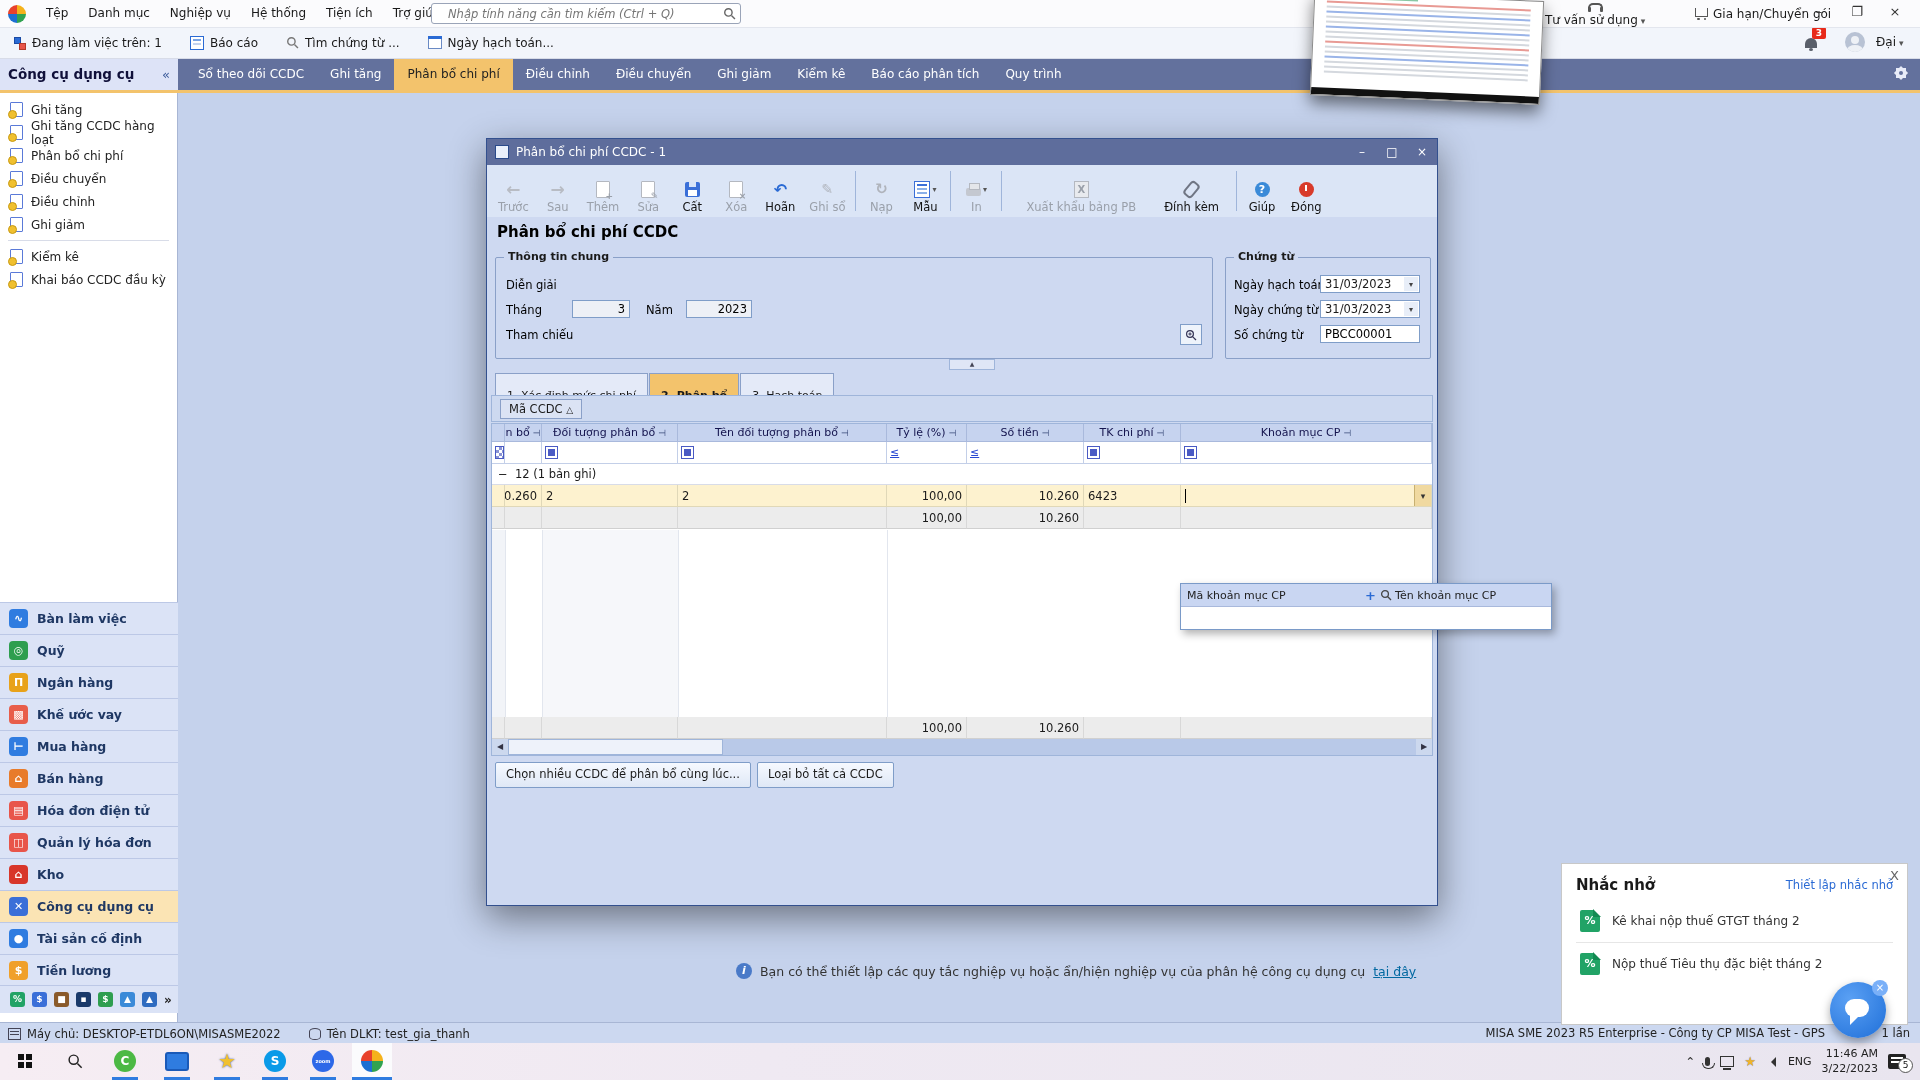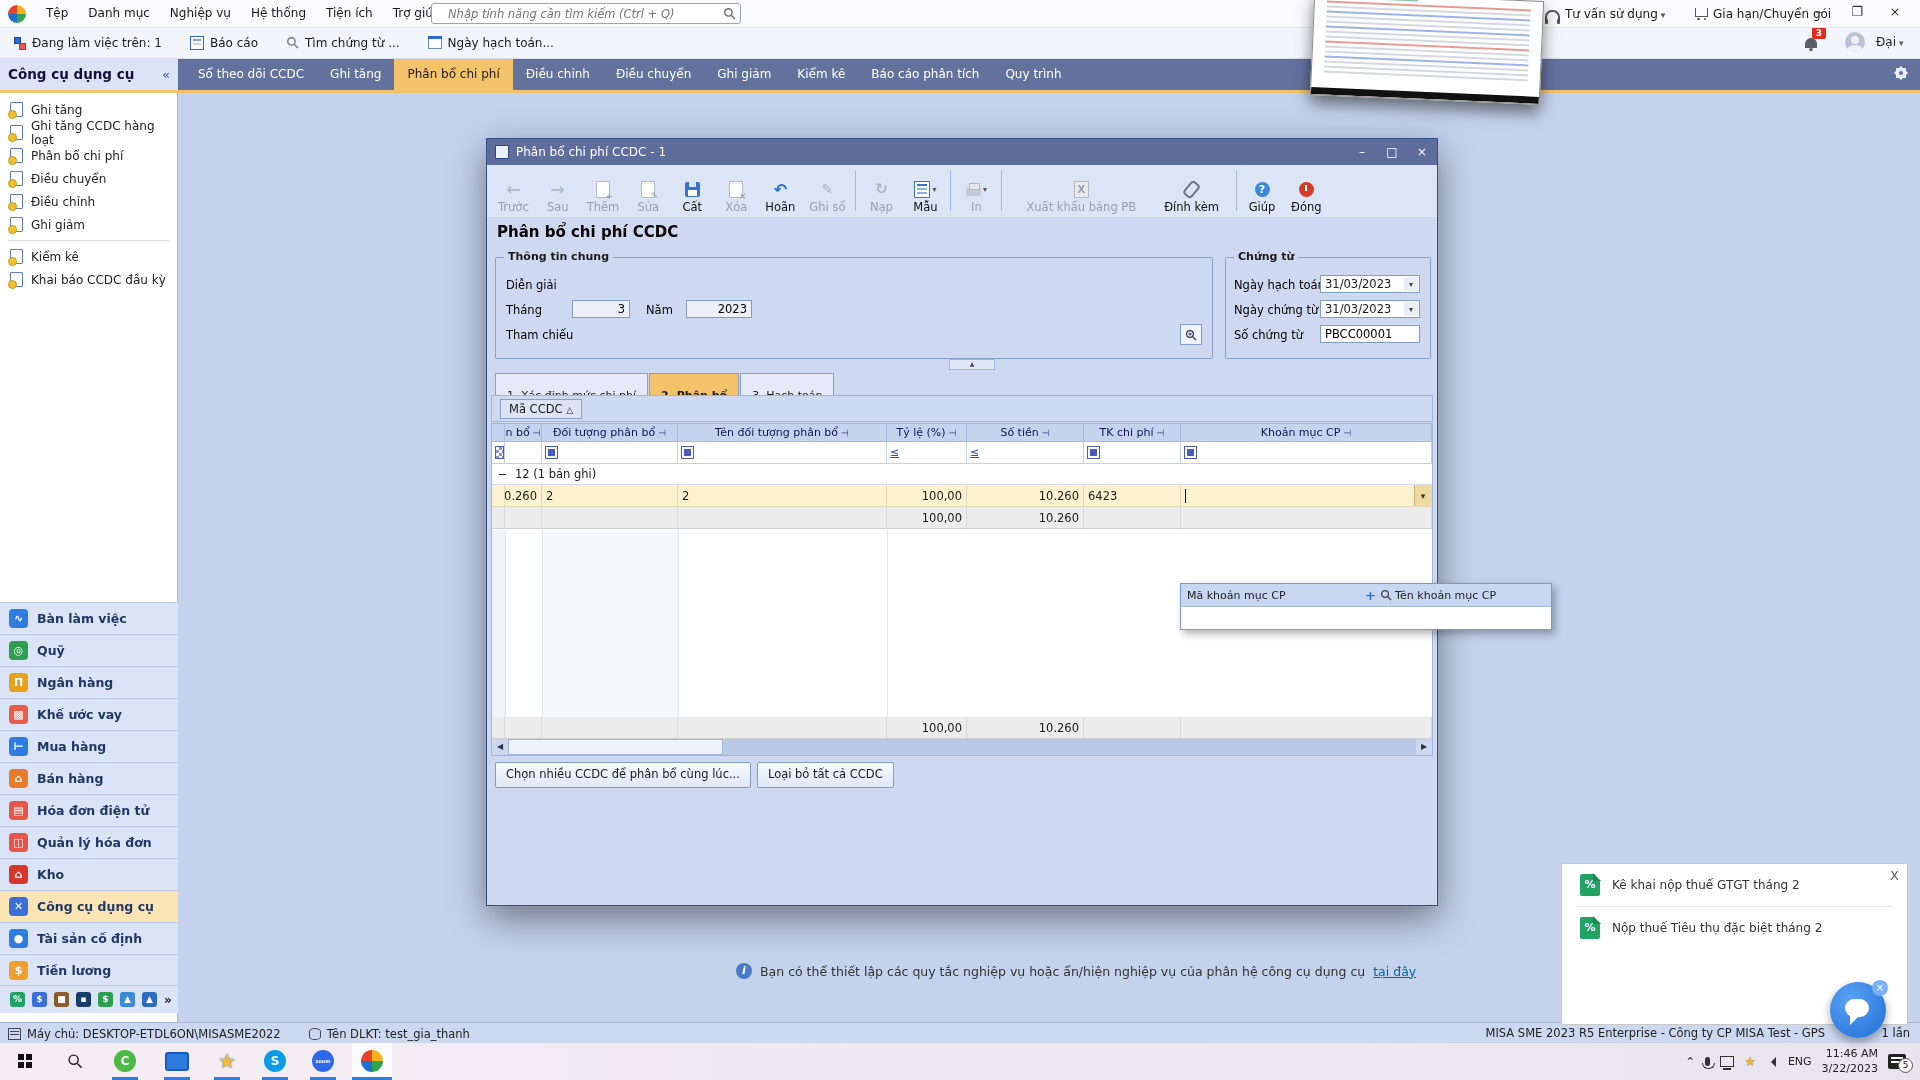--- a/index.html
+++ b/index.html
@@ -5,21 +5,21 @@
   html,body{margin:0;padding:0;}
   body{font-family:"DejaVu Sans","Liberation Sans",sans-serif;font-size:12px;color:#1a1a1a;}
   .screen{position:relative;width:1920px;height:1080px;overflow:hidden;background:#c5d2ec;}
   
   .menubar{position:absolute;left:0;top:0;width:1920px;height:27px;background:#fbfbfd;border-bottom:1px solid #e3e6ee;display:flex;align-items:center;z-index:5;}
   .logo{width:18px;height:18px;border-radius:50%;margin:0 10px 0 8px;background:conic-gradient(#f5b21b 0 25%,#31a350 25% 50%,#1d6fd2 50% 75%,#e8412c 75% 100%);}
   .menu-item{padding:0 10px;height:27px;line-height:27px;cursor:default;}
   .new-badge{background:#e83a3a;color:#fff;font-size:9px;border-radius:8px;padding:1px 6px;margin-left:-4px;margin-top:-10px;}
   .searchbox{position:absolute;left:431px;top:3px;width:296px;height:19px;border:1px solid #9aa4b8;border-radius:3px;background:#fff;display:flex;align-items:center;padding-left:12px;}
   .searchbox input{border:none;outline:none;flex:1;font-style:italic;color:#8a8f99;font-size:11.5px;padding:0 4px;background:transparent;font-family:inherit;}
-  .consult{position:absolute;left:1545px;top:0;height:27px;display:flex;align-items:center;gap:5px;}
+  .consult{position:absolute;left:1545px;top:0;height:27px;display:flex;align-items:center;gap:5px;flex-direction:column;}
   .renew{position:absolute;left:1695px;top:0;height:27px;display:flex;align-items:center;gap:5px;}
   .headset{width:11px;height:8px;border:2px solid #555;border-bottom:none;border-radius:7px 7px 0 0;position:relative;margin-top:3px;}
   .headset::before,.headset::after{content:"";position:absolute;bottom:-4px;width:3px;height:5px;background:#555;border-radius:1px;}
   .headset::before{left:-2px;} .headset::after{right:-2px;}
   .cart-ic{width:11px;height:8px;border:1.5px solid #555;border-top:none;position:relative;margin-top:-2px;}
   .cart-ic::before{content:"";position:absolute;left:1px;bottom:-4px;width:2.5px;height:2.5px;border-radius:50%;background:#555;}
   .cart-ic::after{content:"";position:absolute;right:1px;bottom:-4px;width:2.5px;height:2.5px;border-radius:50%;background:#555;}
   .win-controls{position:absolute;right:6px;top:0;display:flex;}
   .wc{width:38px;height:26px;text-align:center;line-height:24px;font-size:13px;color:#333;}
   .caret::after{content:"▾";font-size:9px;color:#555;margin-left:3px;}
@@ -692,20 +692,24 @@
       <div class="dlg-btns">
         <span class="dbtn">Chọn nhiều CCDC để phân bổ cùng lúc...</span>
         <span class="dbtn">Loại bỏ tất cả CCDC</span>
       </div>
 
     </div>
   </div>
 
   <div class="reminder">
     <span class="rem-x">X</span>
+    <div class="rem-head">
+      <span class="rem-title">Nhắc nhở</span>
+      <span class="rem-link">Thiết lập nhắc nhở</span>
+    </div>
     <div class="rem-item">
       <span class="xls">%</span>
       <span>Kê khai nộp thuế GTGT tháng 2</span>
     </div>
     <div class="rem-div"></div>
     <div class="rem-item">
       <span class="xls">%</span>
       <span>Nộp thuế Tiêu thụ đặc biệt tháng 2</span>
     </div>
   </div>

